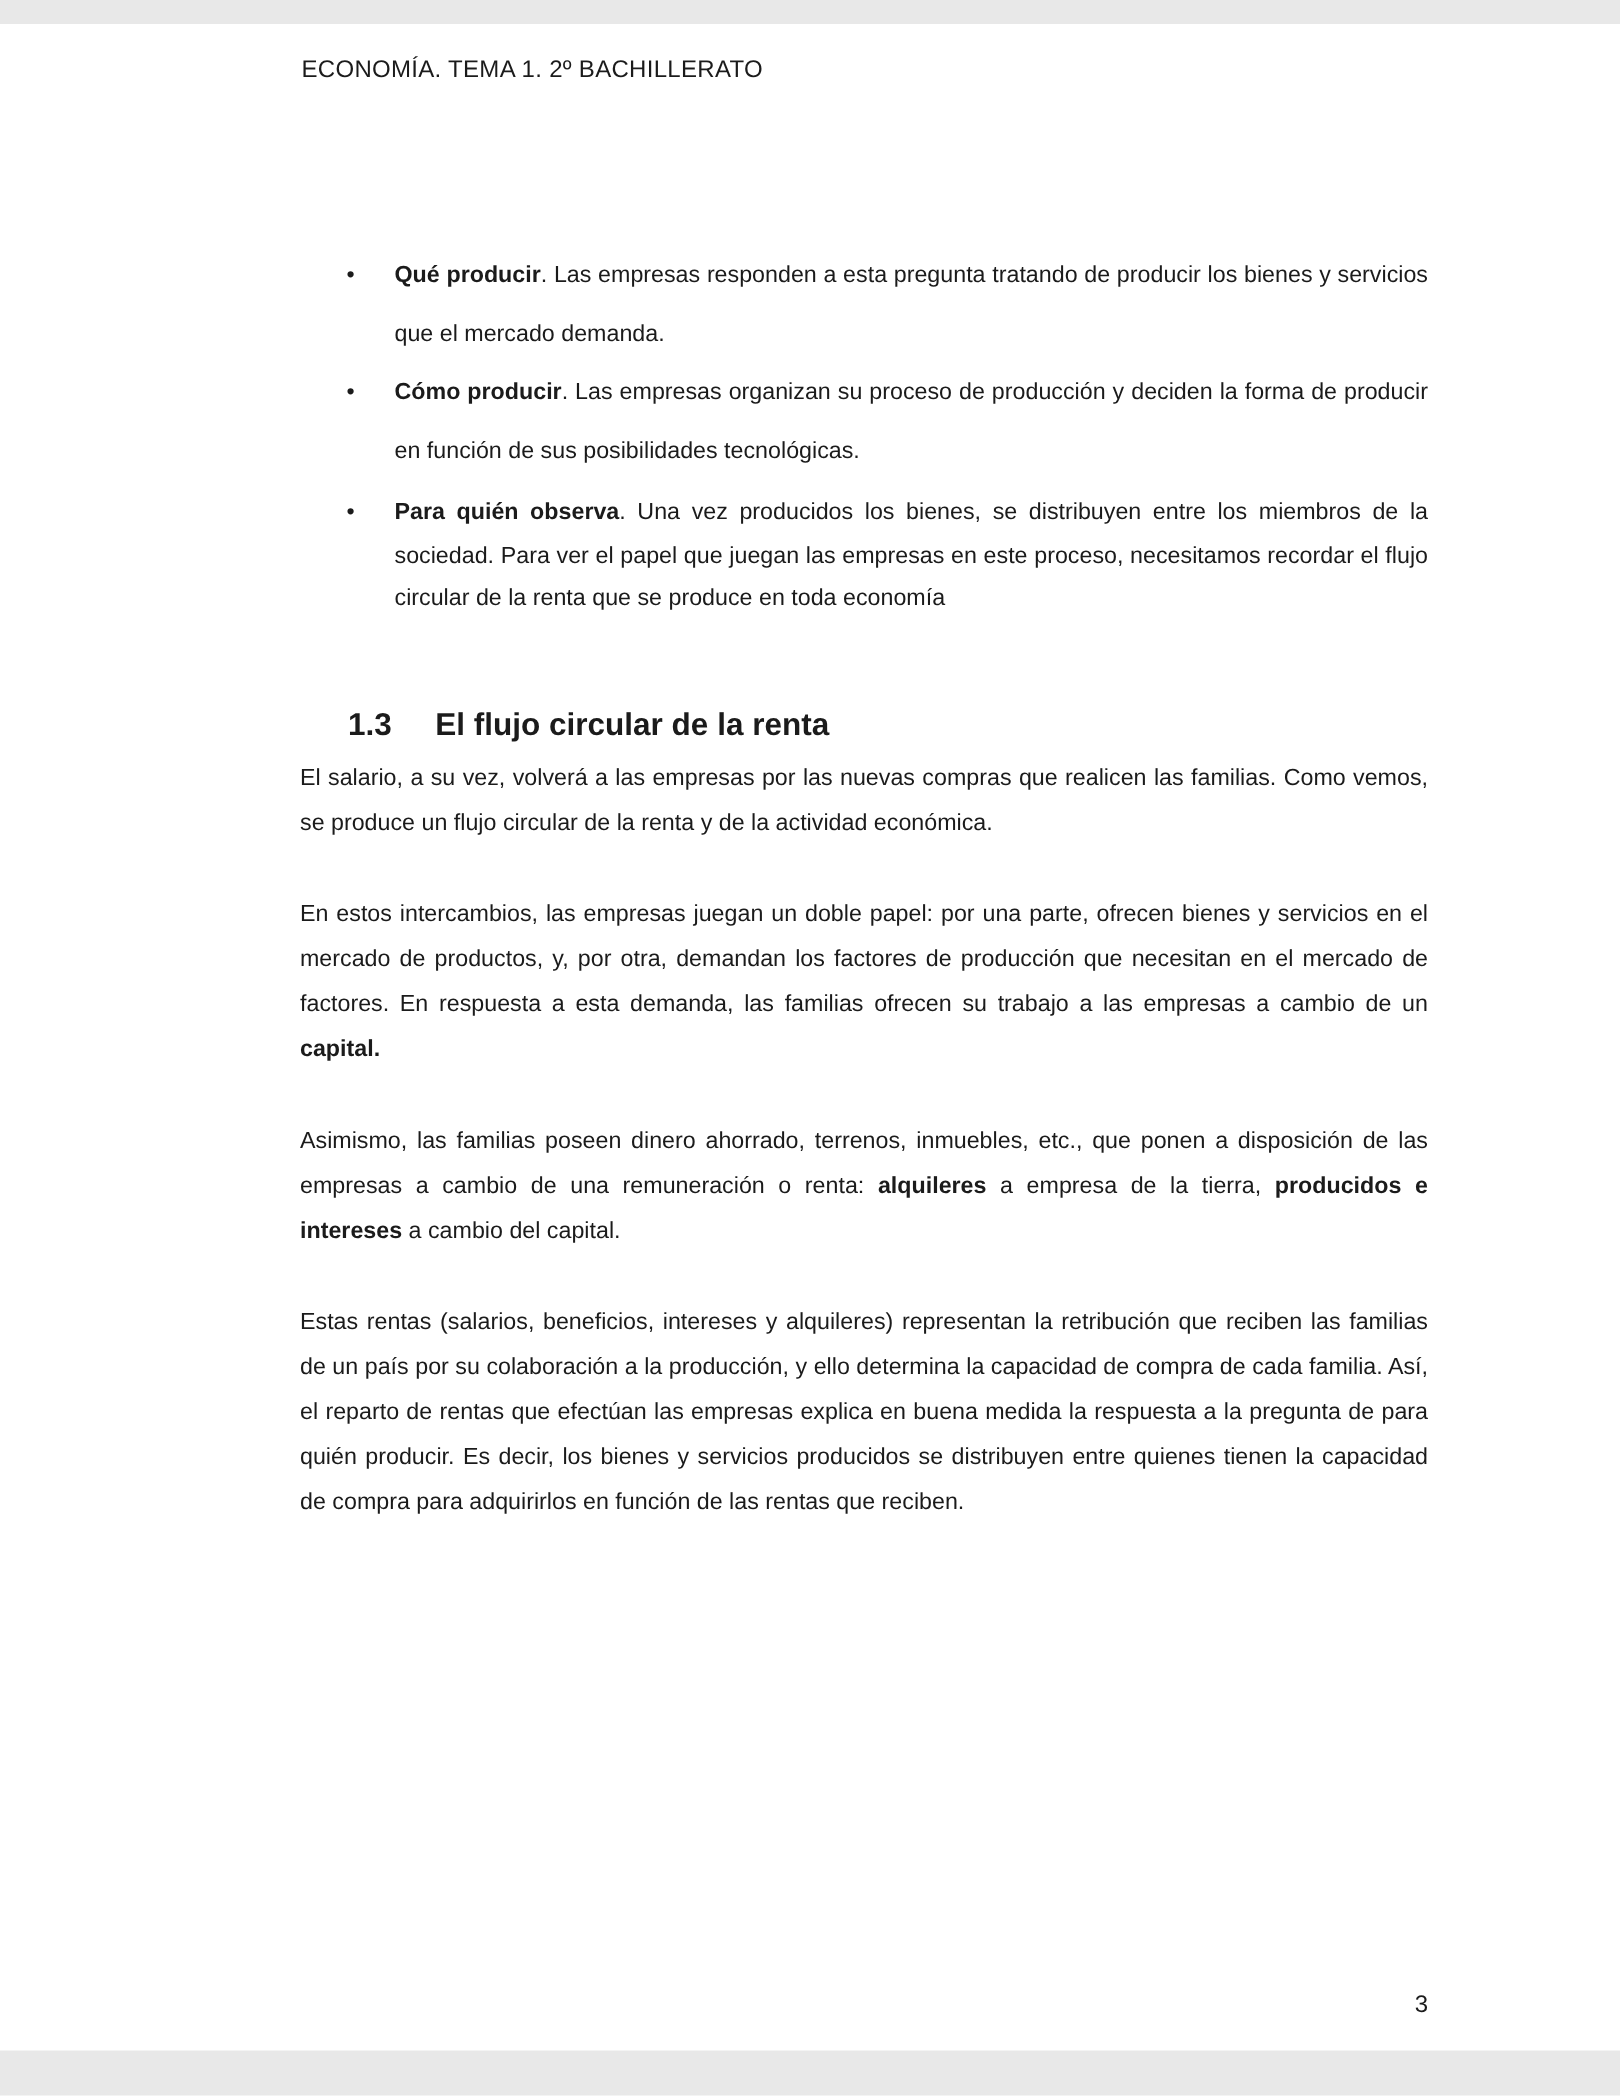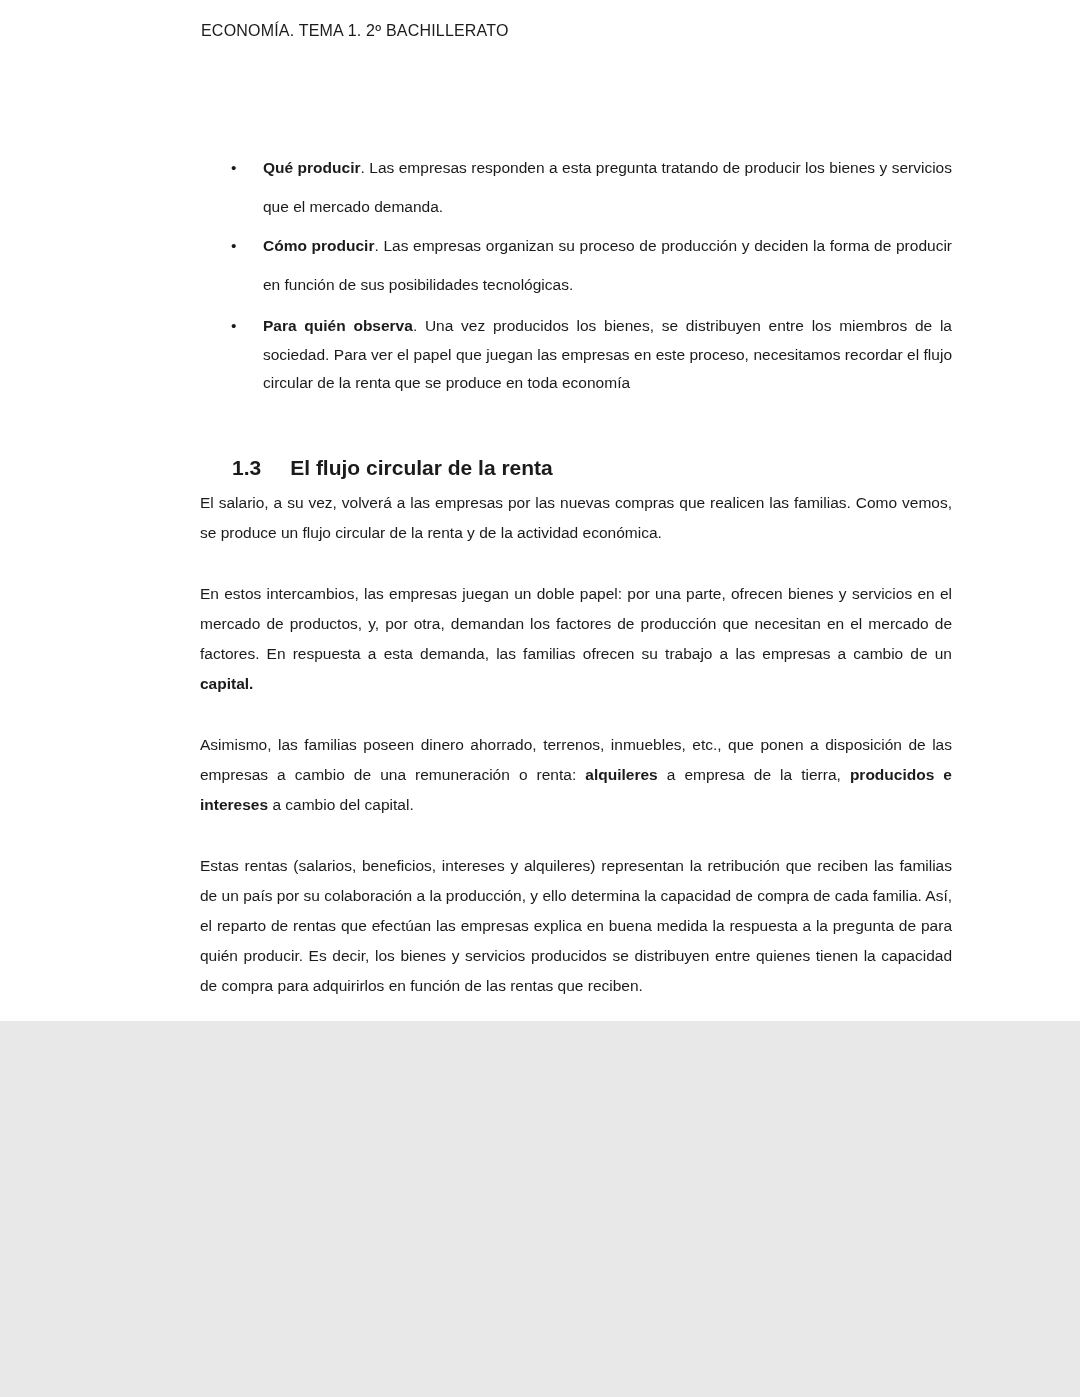--- a/index.html
+++ b/index.html
@@ -1,21 +1,21 @@
 <!DOCTYPE html>
 <html lang="es"><head>
 <meta charset="utf-8">
 <style>
   * { margin: 0; padding: 0; box-sizing: border-box; }
   html, body { background: #e8e8e8; }
   .page {
     position: relative;
     width: 1080px;
-    height: 1021px;
-    margin: 0 auto;
+    height: 1351px;
+    margin: 16px auto;
     background: #ffffff;
     color: #1b1b1b;
     font-family: "Liberation Sans", "DejaVu Sans", sans-serif;
     overflow: hidden;
   }
   .header {
     position: absolute;
     left: 201px;
     top: 22px;
     font-size: 16px;

